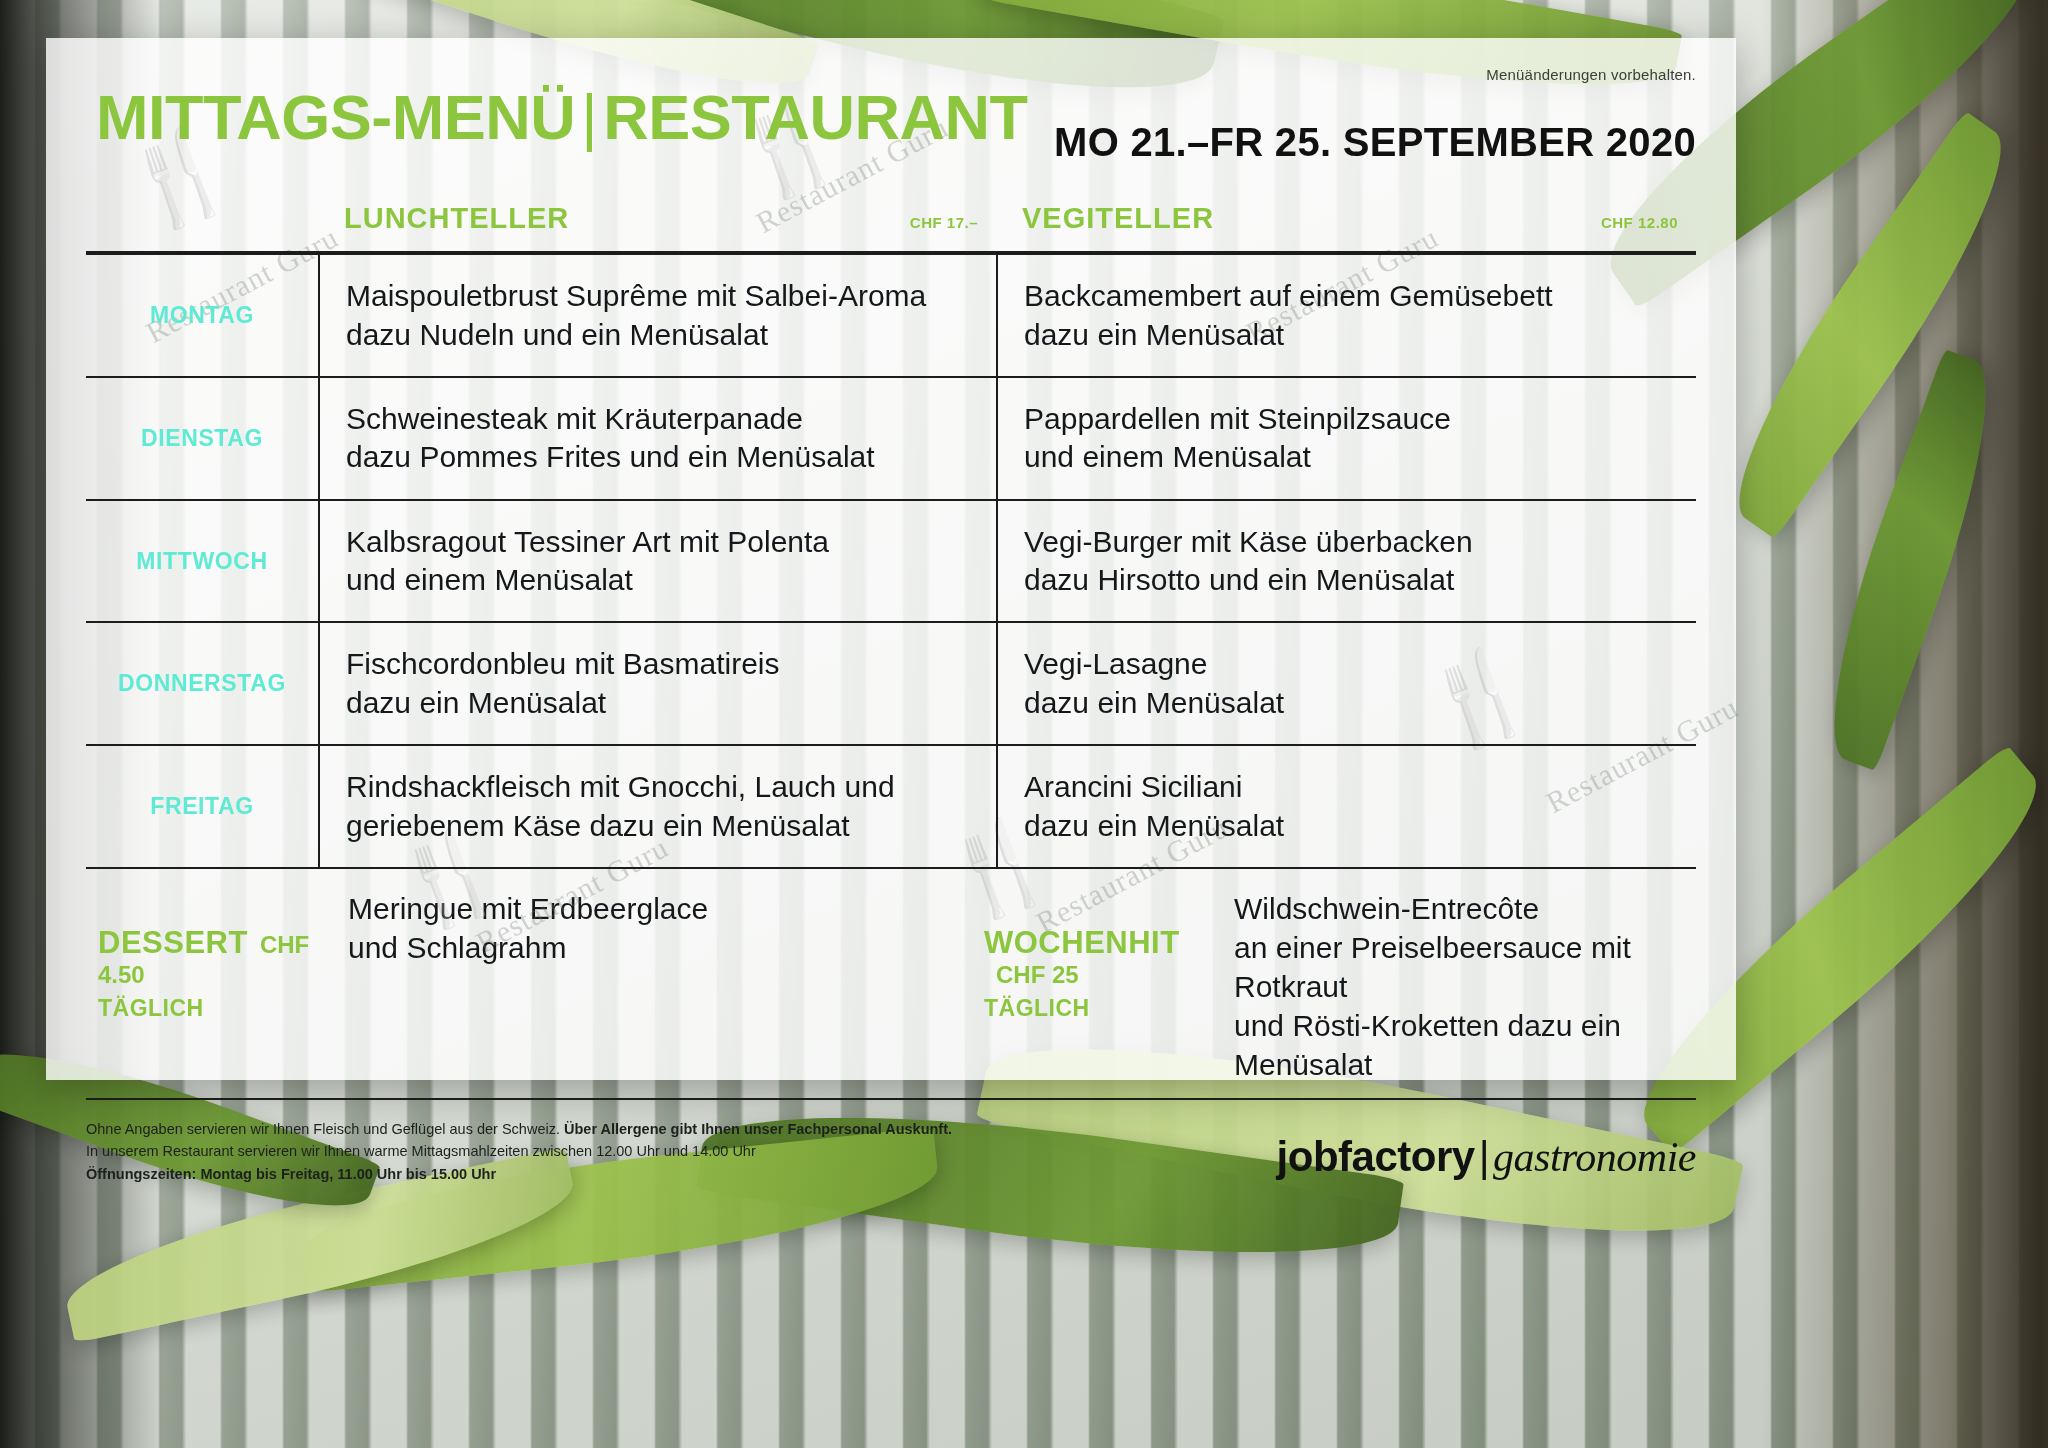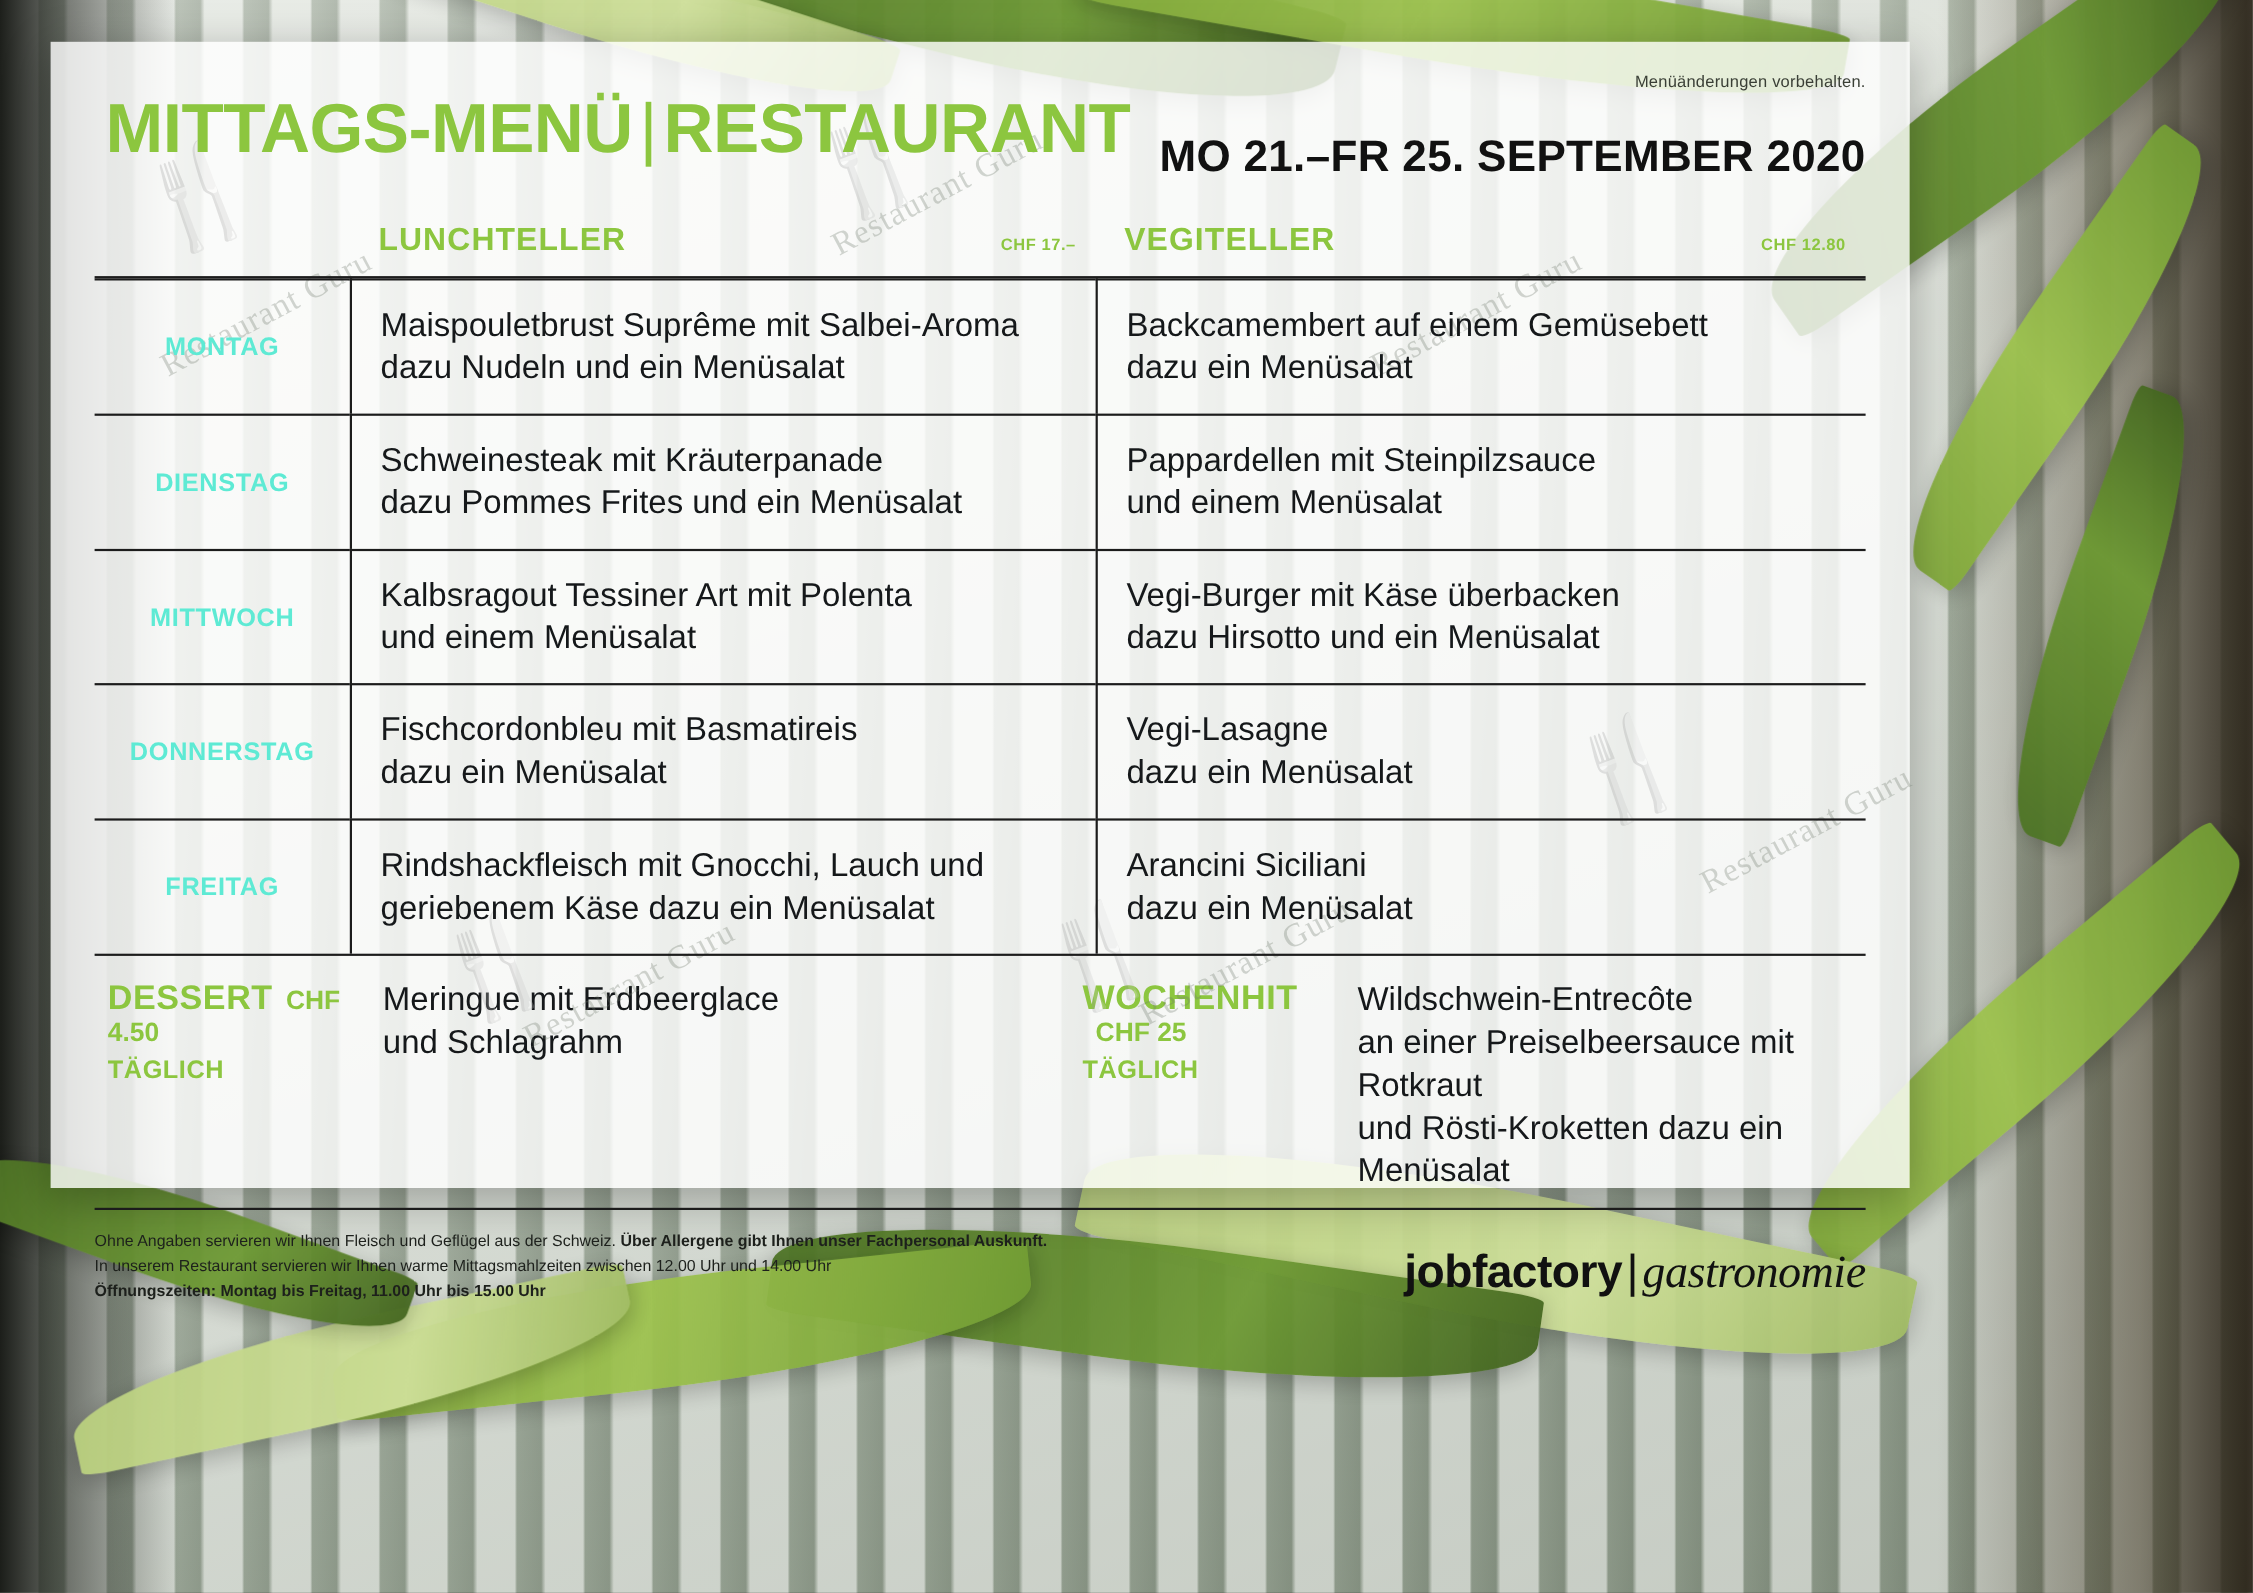--- a/index.html
+++ b/index.html
@@ -192,21 +192,21 @@
     margin: 0 14px;
     padding: 20px 0 14px 0;
     border-bottom: 2px solid #1c1c1c;
   }
   .special {
     display: flex;
     box-sizing: border-box;
   }
   .special-left { flex: 0 0 884px; width: 884px; padding-left: 12px; }
   .special-right { flex: 1 1 auto; padding-left: 14px; }
-  .sp-label { width: 250px; flex: 0 0 250px; }
+  .sp-label { width: 250px; flex: 0 0 250px; margin-top: 36px; }
   .sp-label .l1 {
     color: #8cc63f;
     font-weight: bold;
     font-size: 31px;
     letter-spacing: 0.5px;
     display: inline-block;
   }
   .sp-label .price {
     color: #8cc63f;
     font-weight: bold;

